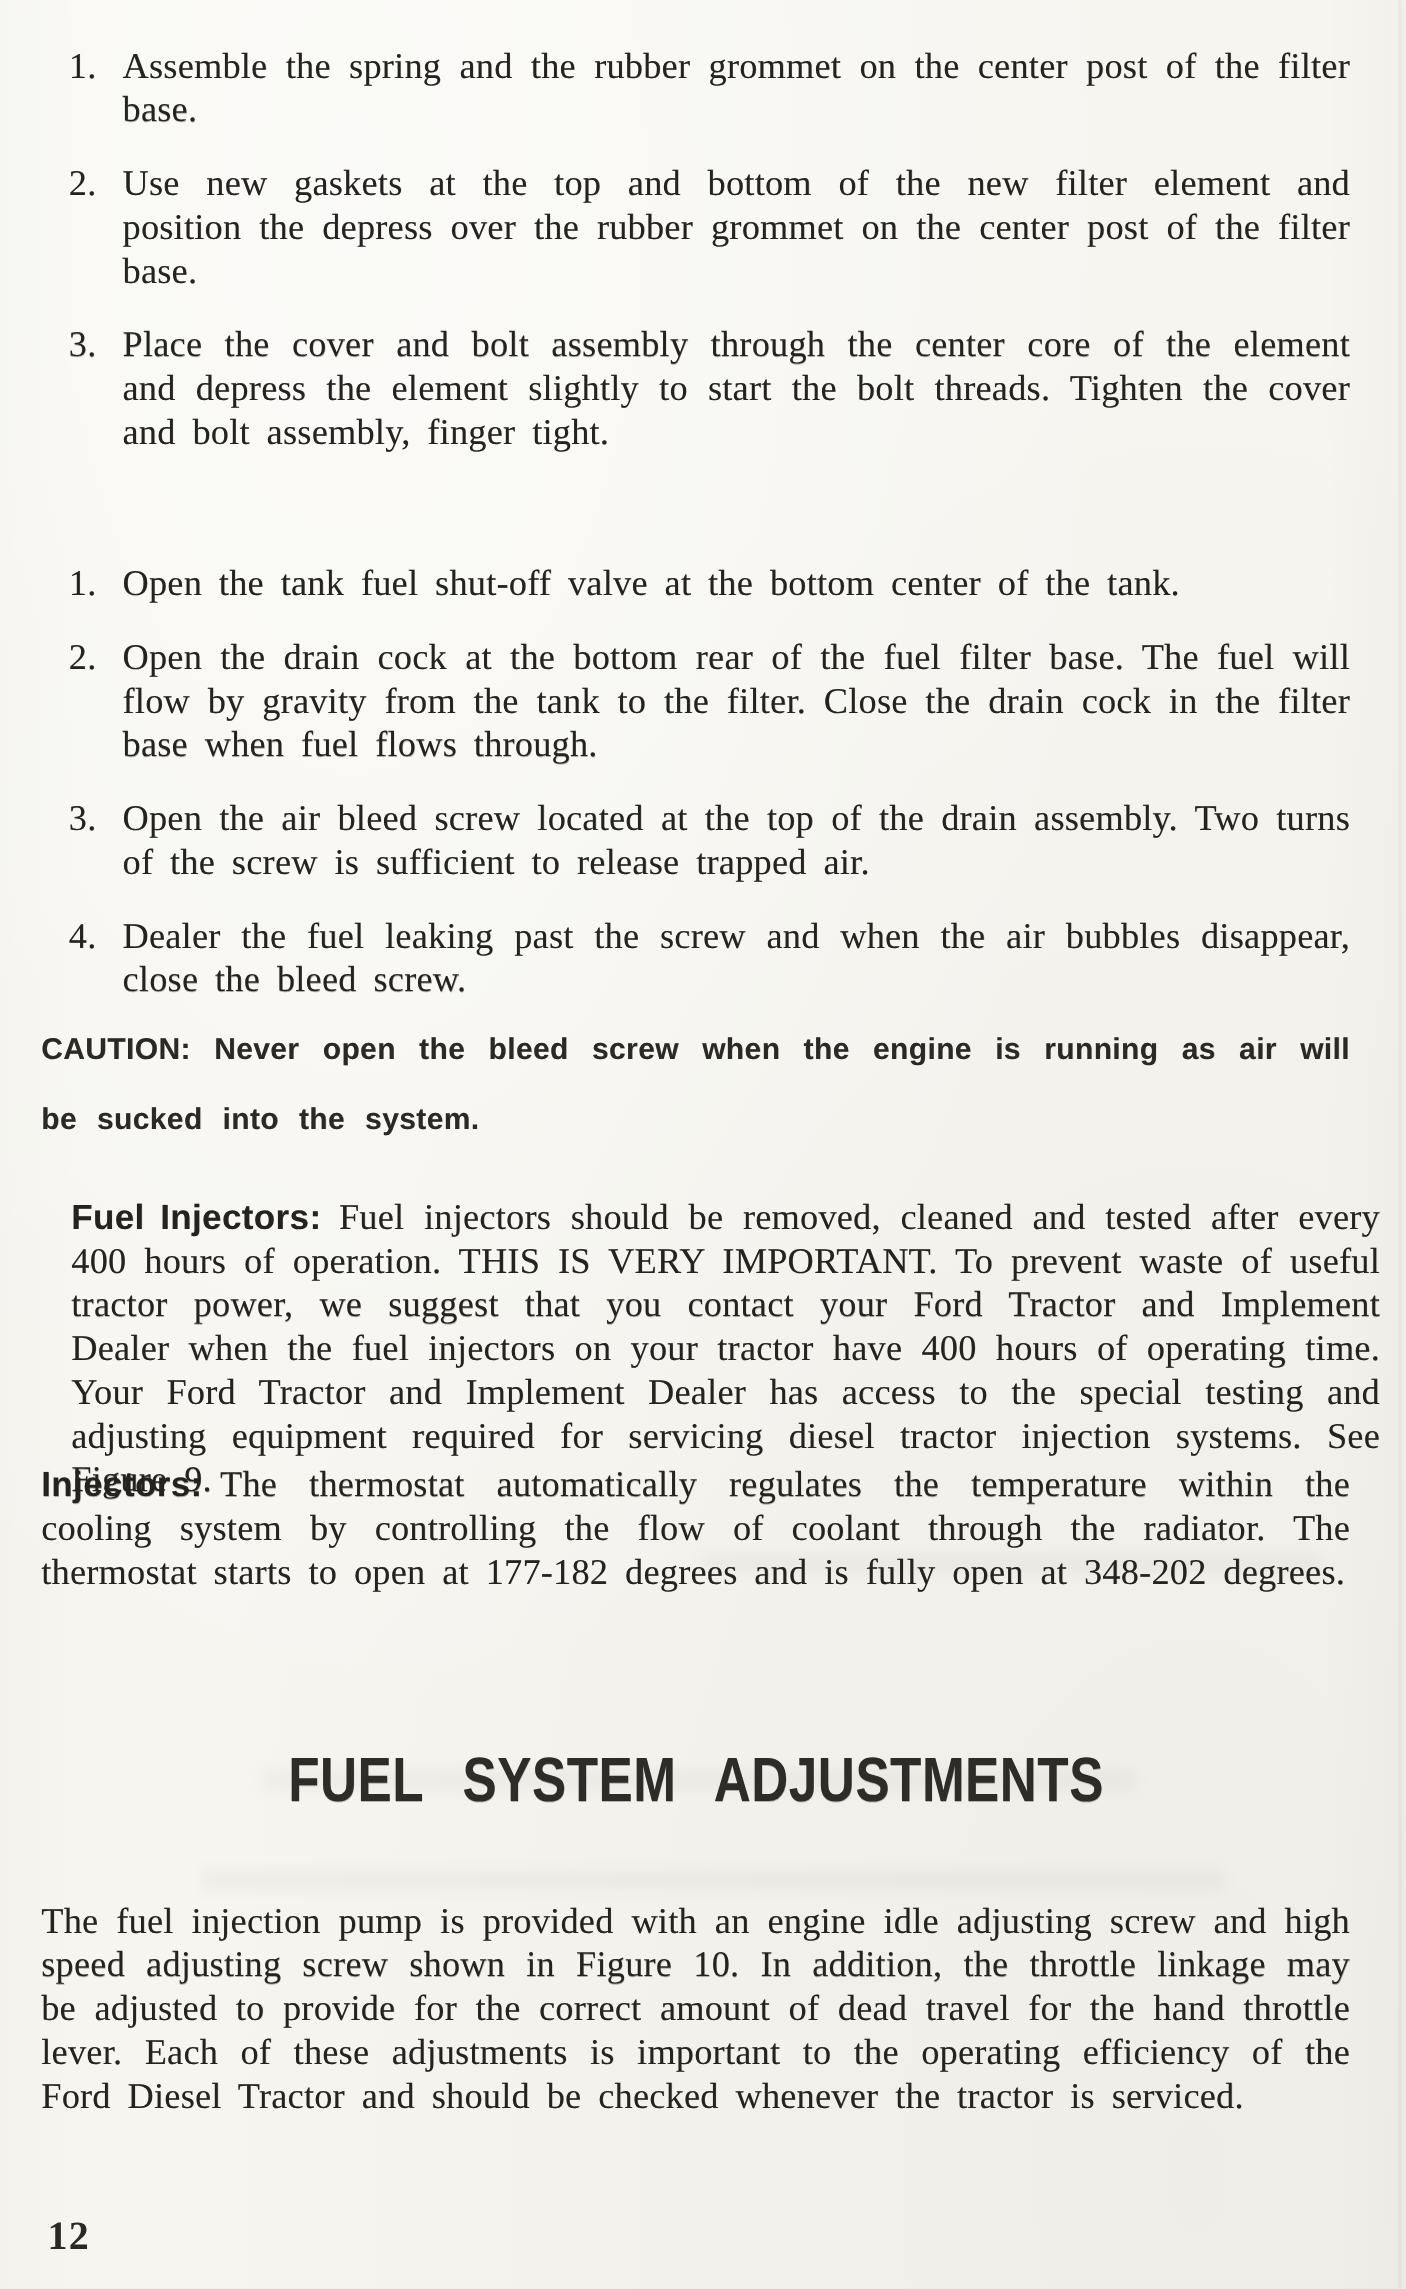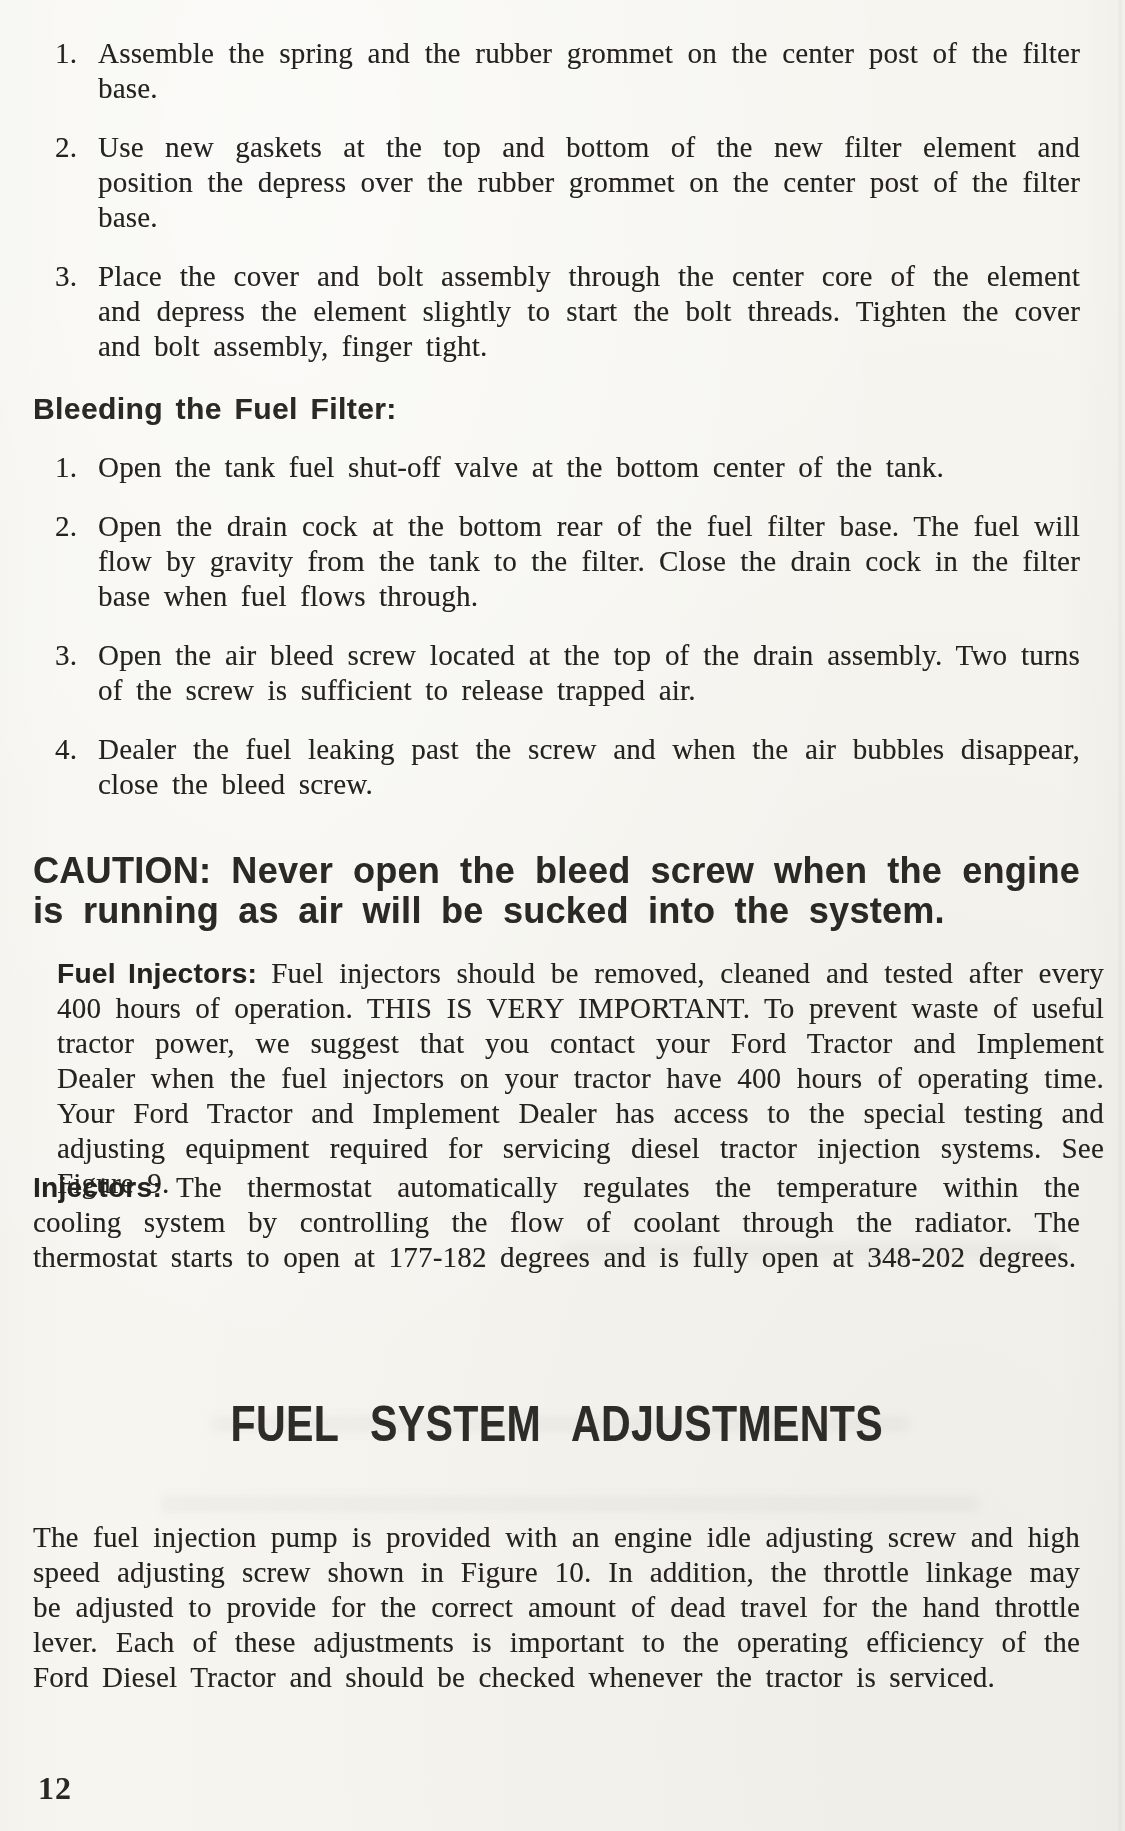--- a/index.html
+++ b/index.html
@@ -68,27 +68,26 @@
 
   .section-heading {
     font-size: 30px;
     line-height: 34px;
     letter-spacing: 0.4px;
     word-spacing: 4px;
     color: #2b2926;
   }
 
   .caution {
-    font-size: 36px;
-    line-height: 40px;
+    font-size: 24px;
+    line-height: 56px;
     word-spacing: 9px;
     letter-spacing: 0.3px;
     text-align: justify;
     color: #2b2926;
-    margin-top: 39px;
   }
 
   .lead {
     font-family: "Liberation Sans", "DejaVu Sans", sans-serif;
     font-weight: 700;
     font-size: 28px;
     letter-spacing: 0.3px;
     word-spacing: 2px;
     margin-right: 14px;
     text-shadow: 0.25px 0.25px 0 rgba(42,38,33,0.3);
@@ -144,21 +143,20 @@
     <div class="num-item">
       <span class="num">2.</span>
       <div class="itext">Use new gaskets at the top and bottom of the new filter element and position the depress over the rubber grommet on the center post of the filter base.</div>
     </div>
     <div class="num-item">
       <span class="num">3.</span>
       <div class="itext">Place the cover and bolt assembly through the center core of the element and depress the element slightly to start the bolt threads. Tighten the cover and bolt assembly, finger tight.</div>
     </div>
   </div>
 
-  <div class="block sansbold section-heading" style="top:392px;">Bleeding the Fuel Filter:</div>
 
   <div class="block serif" style="top:450px;">
     <div class="num-item">
       <span class="num">1.</span>
       <div class="itext">Open the tank fuel shut-off valve at the bottom center of the tank.</div>
     </div>
     <div class="num-item">
       <span class="num">2.</span>
       <div class="itext">Open the drain cock at the bottom rear of the fuel filter base. The fuel will flow by gravity from the tank to the filter. Close the drain cock in the filter base when fuel flows through.</div>
     </div>

